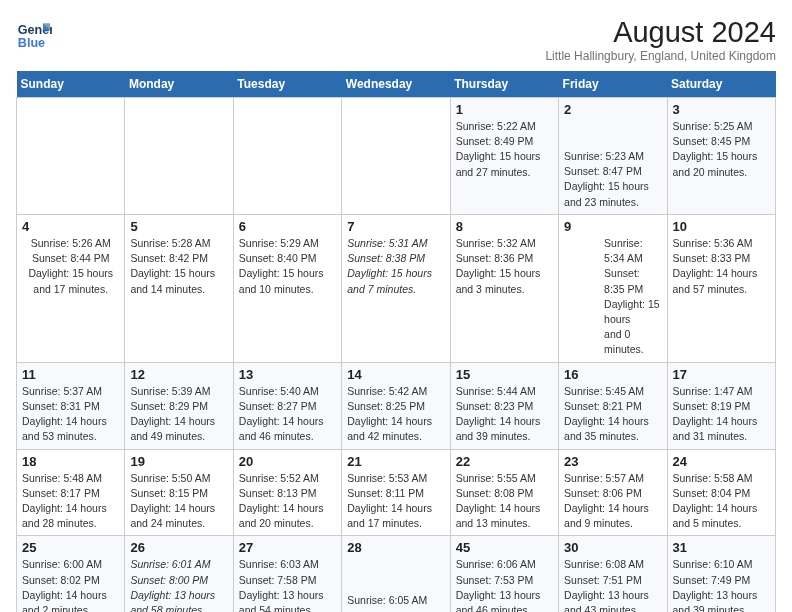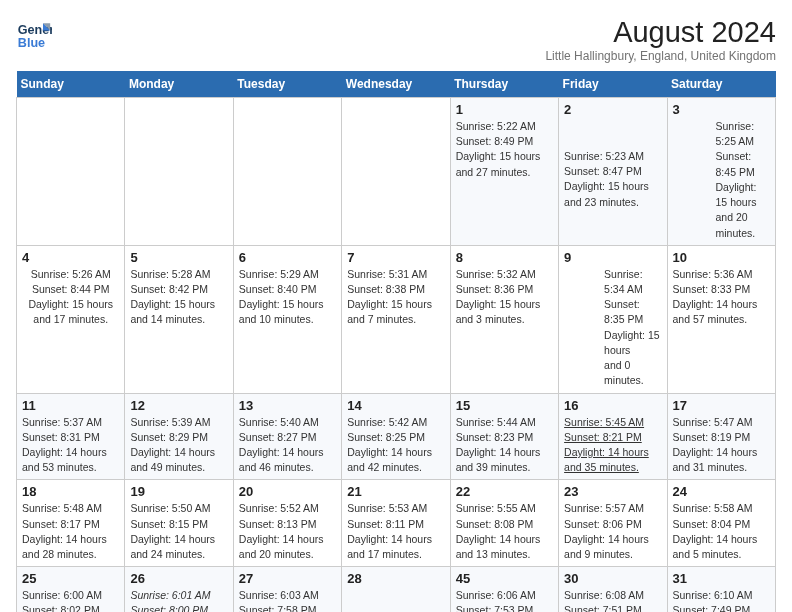--- a/index.html
+++ b/index.html
@@ -122,21 +122,21 @@
         </td>
         <td>
           <span class="day-number">2</span>
           <div class="day-info" style="white-space: pre-line; margin-top: 32px;">Sunrise: 5:23 AM
 Sunset: 8:47 PM
 Daylight: 15 hours
 and 23 minutes.</div>
         </td>
         <td>
           <span class="day-number">3</span>
-          <div class="day-info" style="white-space: pre-line; margin-left: 43px;">Sunrise: 5:25 AM
+          <div class="day-info" style="white-space: pre-line;">Sunrise: 5:25 AM
 Sunset: 8:45 PM
 Daylight: 15 hours
 and 20 minutes.</div>
         </td>
       </tr>
       <tr>
         <td>
           <span class="day-number">4</span>
           <div class="day-info" style="white-space: pre-line; text-align: center;">Sunrise: 5:26 AM
 Sunset: 8:44 PM
@@ -152,21 +152,21 @@
         </td>
         <td>
           <span class="day-number">6</span>
           <div class="day-info" style="white-space: pre-line;">Sunrise: 5:29 AM
 Sunset: 8:40 PM
 Daylight: 15 hours
 and 10 minutes.</div>
         </td>
         <td>
           <span class="day-number">7</span>
-          <div class="day-info" style="white-space: pre-line;">Sunrise: 5:31 AM
+          <div class="day-info" style="white-space: pre-line; font-style: italic;">Sunrise: 5:31 AM
 Sunset: 8:38 PM
 Daylight: 15 hours
 and 7 minutes.</div>
         </td>
         <td>
           <span class="day-number">8</span>
           <div class="day-info" style="white-space: pre-line;">Sunrise: 5:32 AM
 Sunset: 8:36 PM
 Daylight: 15 hours
 and 3 minutes.</div>
@@ -217,28 +217,28 @@
         </td>
         <td>
           <span class="day-number">15</span>
           <div class="day-info" style="white-space: pre-line;">Sunrise: 5:44 AM
 Sunset: 8:23 PM
 Daylight: 14 hours
 and 39 minutes.</div>
         </td>
         <td>
           <span class="day-number">16</span>
-          <div class="day-info" style="white-space: pre-line; text-decoration: underline;">Sunrise: 5:45 AM
+          <div class="day-info" style="white-space: pre-line;">Sunrise: 5:45 AM
 Sunset: 8:21 PM
 Daylight: 14 hours
 and 35 minutes.</div>
         </td>
         <td>
           <span class="day-number">17</span>
-          <div class="day-info" style="white-space: pre-line;">Sunrise: 5:47 AM
+          <div class="day-info" style="white-space: pre-line;">Sunrise: 1:47 AM
 Sunset: 8:19 PM
 Daylight: 14 hours
 and 31 minutes.</div>
         </td>
       </tr>
       <tr>
         <td>
           <span class="day-number">18</span>
           <div class="day-info" style="white-space: pre-line;">Sunrise: 5:48 AM
 Sunset: 8:17 PM

